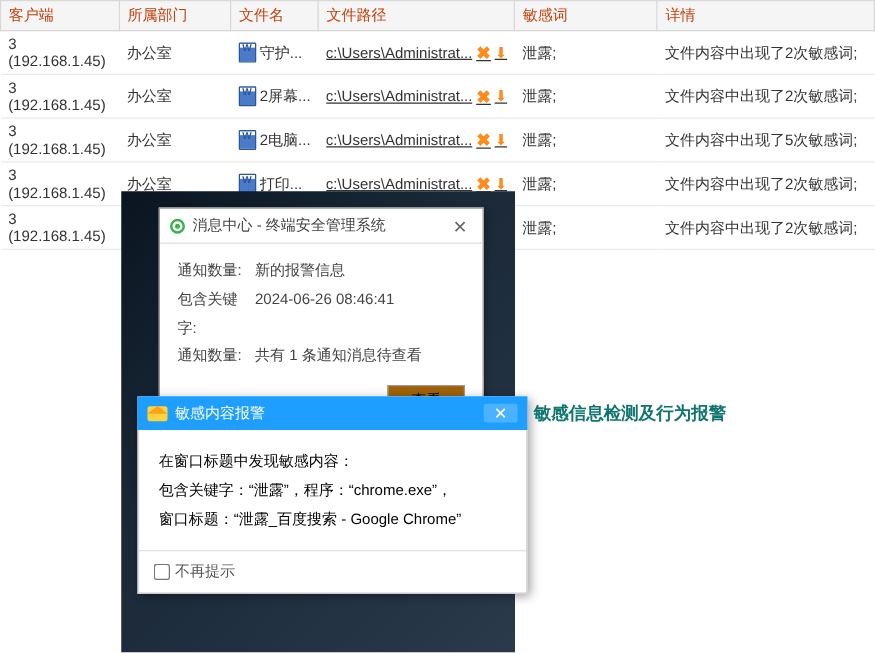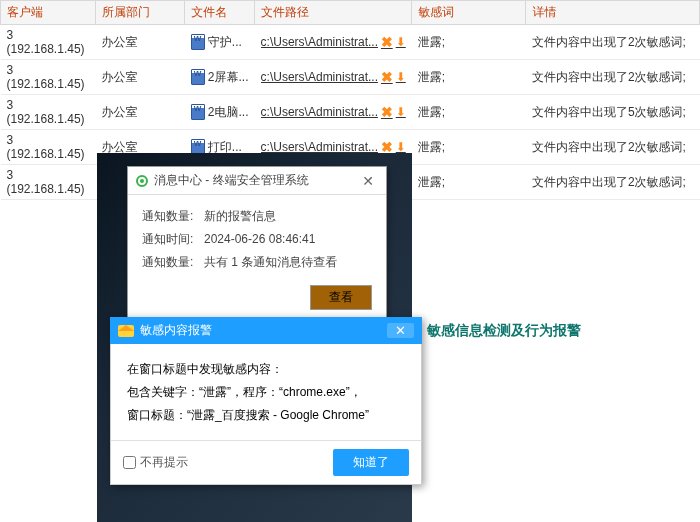--- a/index.html
+++ b/index.html
@@ -176,21 +176,21 @@
     <span class="notif-icon"></span>
     <span class="notif-title-text">消息中心 - 终端安全管理系统</span>
     <span class="notif-close">✕</span>
   </div>
   <div class="notif-body">
     <div class="notif-row">
         <span class="notif-label">通知数量:</span>
         <span>新的报警信息</span>
       </div>
     <div class="notif-row">
-        <span class="notif-label">通知时间:</span>
+        <span class="notif-label">包含关键字:</span>
         <span>2024-06-26 08:46:41</span>
       </div>
     <div class="notif-row">
         <span class="notif-label">通知数量:</span>
         <span>共有 1 条通知消息待查看</span>
       </div>
   </div>
   <div class="notif-btns">
     <button class="notif-btn">查看</button>
   </div>
@@ -205,17 +205,16 @@
   <div class="alert-body">
     <div>在窗口标题中发现敏感内容：</div>
     <div>包含关键字：“泄露”，程序：“chrome.exe”，</div>
     <div>窗口标题：“泄露_百度搜索 - Google Chrome”</div>
   </div>
   <div class="alert-footer">
     <label class="alert-check">
       <input type="checkbox" style="">
       <span>不再提示</span>
     </label>
-    <button class="alert-btn">知道了</button>
   </div>
 </div>
 
 <div class="caption">敏感信息检测及行为报警</div>
 
 </body></html>

